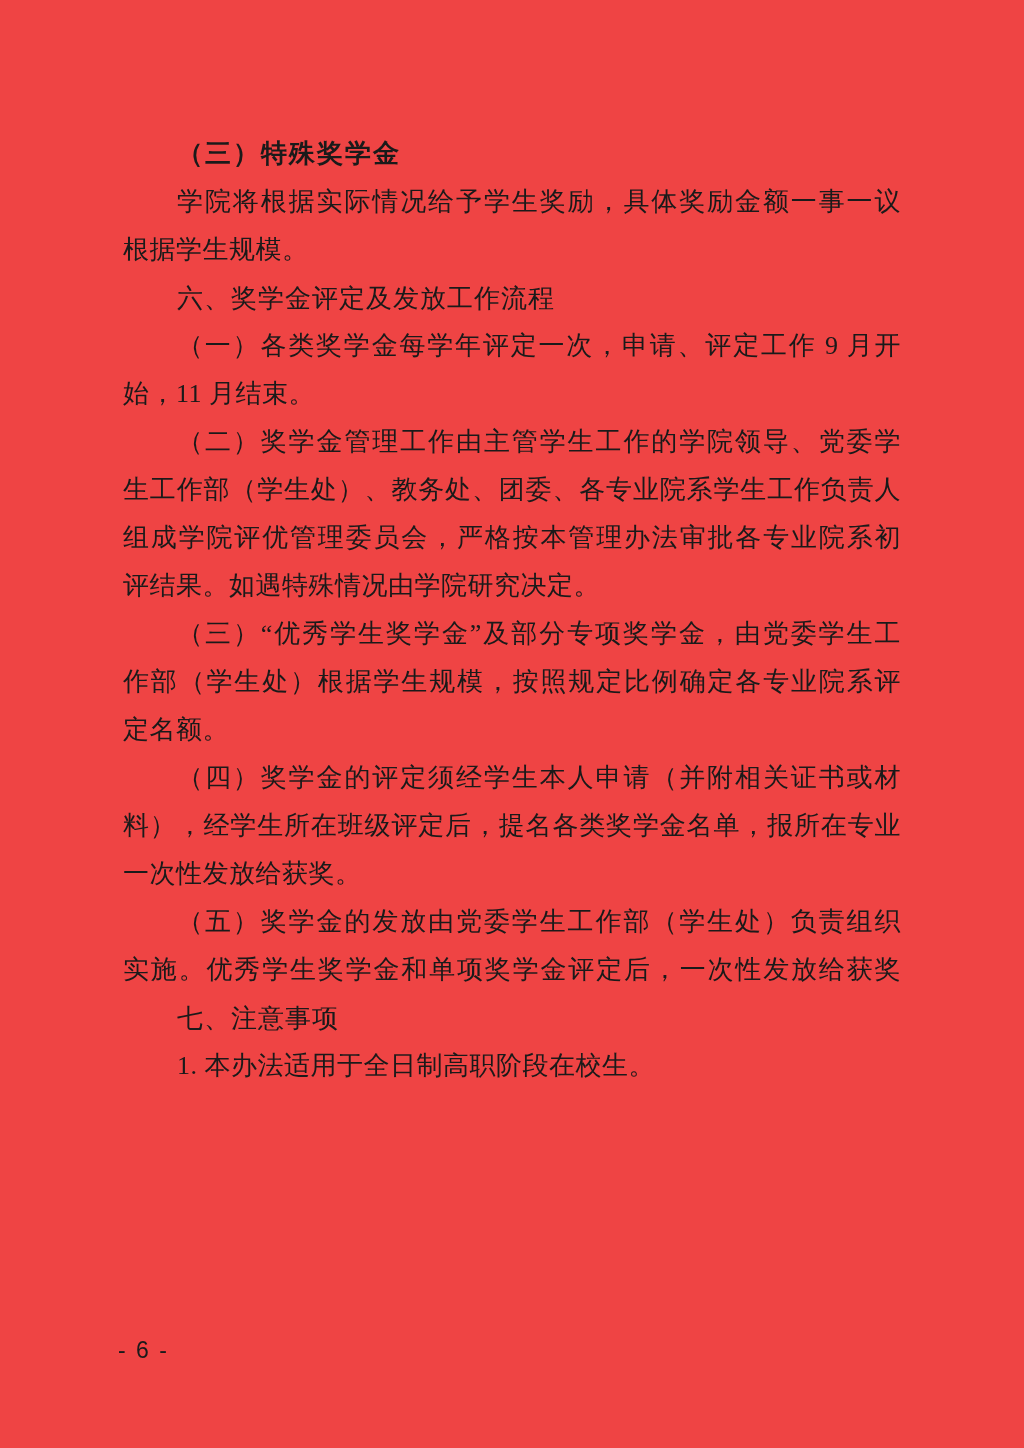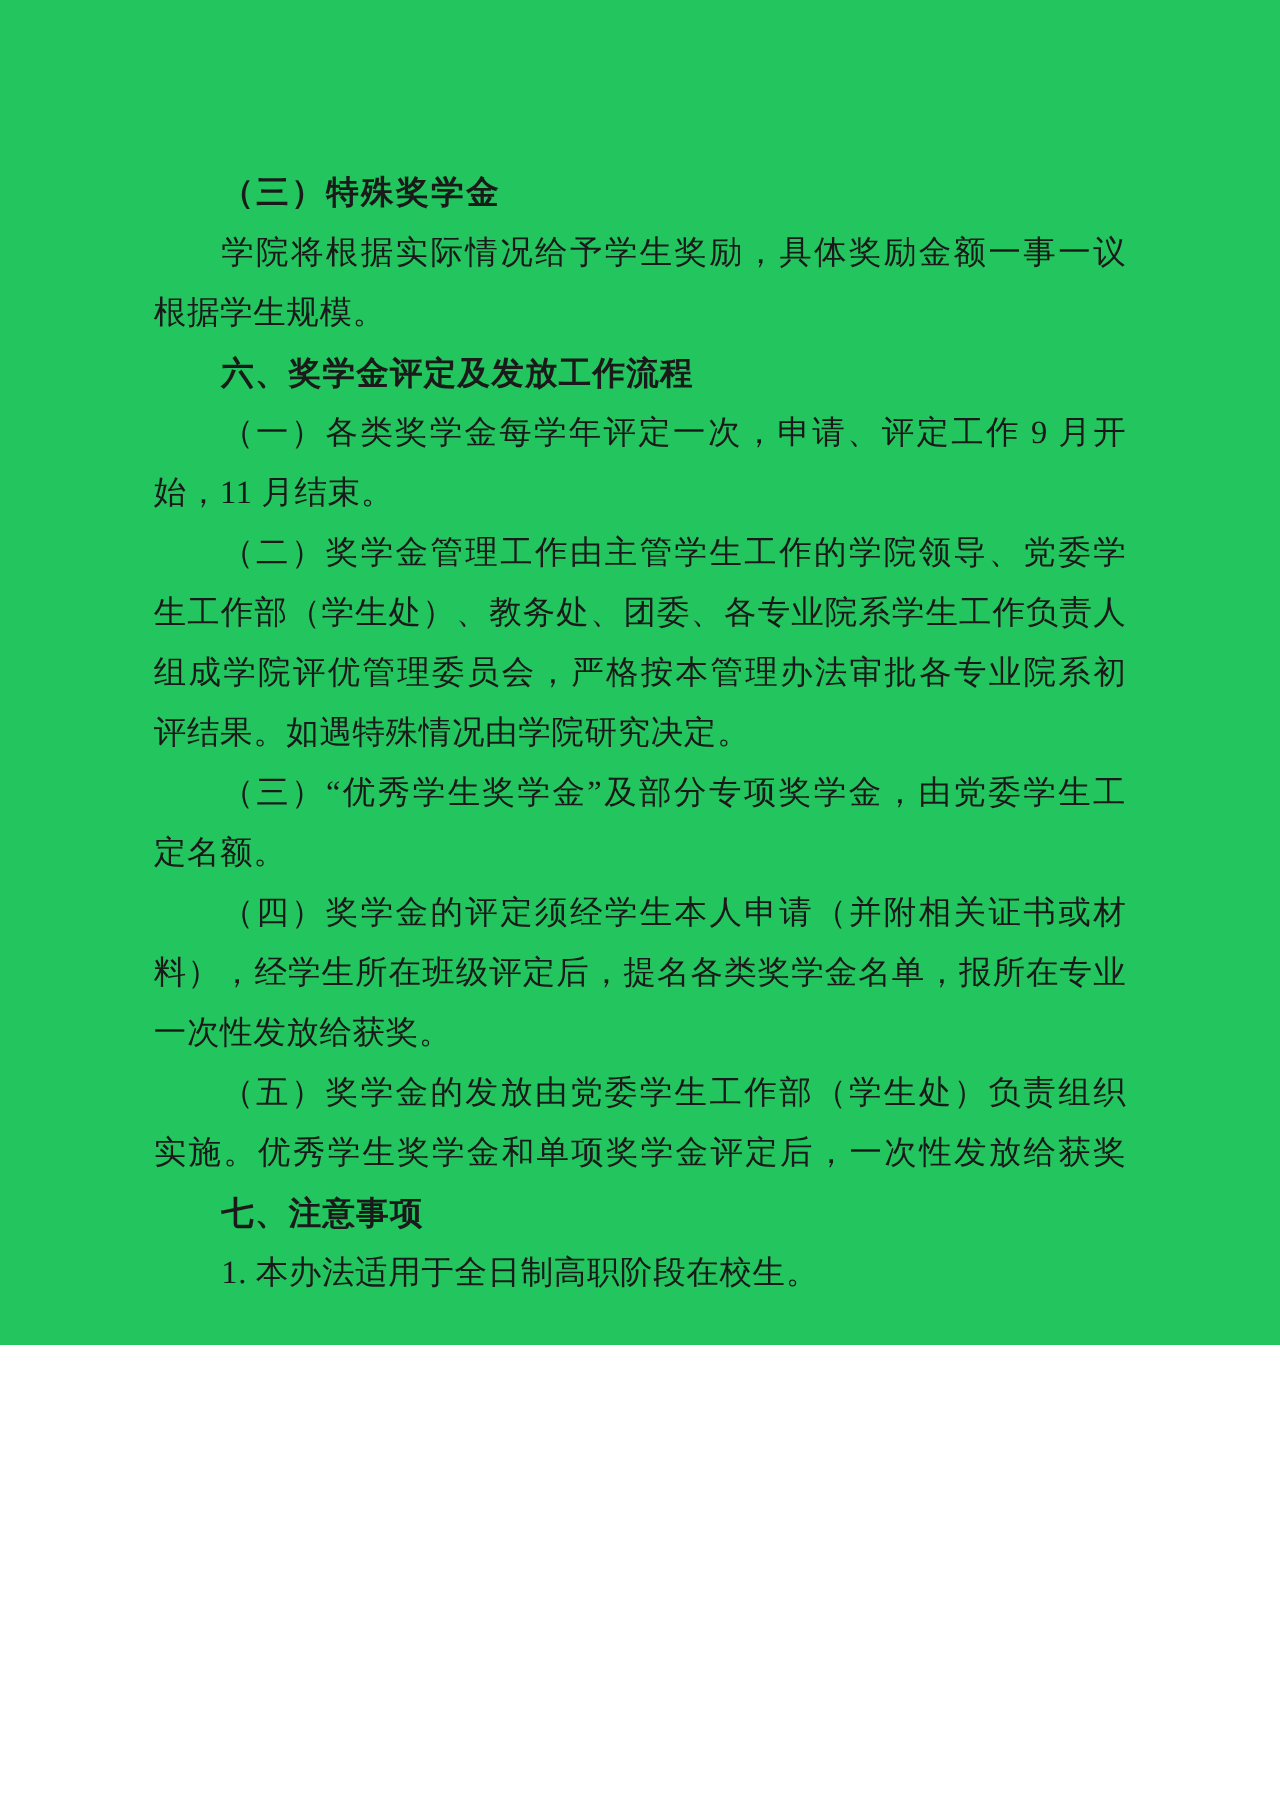--- a/index.html
+++ b/index.html
@@ -3,22 +3,22 @@
 <meta charset="utf-8">
 <style>
   html, body {
     margin: 0;
     padding: 0;
     background: #ffffff;
   }
   .doc-page {
     position: relative;
     width: 1024px;
-    height: 1076px;
-    background: #22c55e;
+    height: 1448px;
+    background: #ef4444;
     overflow: hidden;
     font-family: "Liberation Serif", "DejaVu Serif", serif;
     color: #1a1a1a;
   }
   .content {
     position: absolute;
     left: 123px;
     top: 130px;
     width: 778px;
   }
@@ -37,21 +37,21 @@
     -moz-text-align-last: justify;
     text-justify: inter-ideograph;
   }
   
   .indent {
     padding-left: 54px;
   }
   
   .hei {
     font-family: "Liberation Sans", "DejaVu Sans", sans-serif;
-    font-weight: 700;
+    font-weight: 400;
     letter-spacing: 1px;
   }
   
   .kai-bold {
     font-weight: 700;
     letter-spacing: 2px;
   }
   .page-number {
     position: absolute;
     left: 118px;
@@ -72,20 +72,21 @@
     <div class="line indent j">学院将根据实际情况给予学生奖励，具体奖励金额一事一议</div>
     <div class="line">根据学生规模。</div>
     <div class="line hei indent">六、奖学金评定及发放工作流程</div>
     <div class="line indent j">（一）各类奖学金每学年评定一次，申请、评定工作 9 月开</div>
     <div class="line">始，11 月结束。</div>
     <div class="line indent j">（二）奖学金管理工作由主管学生工作的学院领导、党委学</div>
     <div class="line j">生工作部（学生处）、教务处、团委、各专业院系学生工作负责人</div>
     <div class="line j">组成学院评优管理委员会，严格按本管理办法审批各专业院系初</div>
     <div class="line">评结果。如遇特殊情况由学院研究决定。</div>
     <div class="line indent j">（三）“优秀学生奖学金”及部分专项奖学金，由党委学生工</div>
+    <div class="line j">作部（学生处）根据学生规模，按照规定比例确定各专业院系评</div>
     <div class="line">定名额。</div>
     <div class="line indent j">（四）奖学金的评定须经学生本人申请（并附相关证书或材</div>
     <div class="line j">料），经学生所在班级评定后，提名各类奖学金名单，报所在专业</div>
     <div class="line">一次性发放给获奖。</div>
     <div class="line indent j">（五）奖学金的发放由党委学生工作部（学生处）负责组织</div>
     <div class="line j">实施。优秀学生奖学金和单项奖学金评定后，一次性发放给获奖</div>
     <div class="line hei indent">七、注意事项</div>
     <div class="line indent">1. 本办法适用于全日制高职阶段在校生。</div>
   </div>
   <div class="page-number">- 6 -</div>

